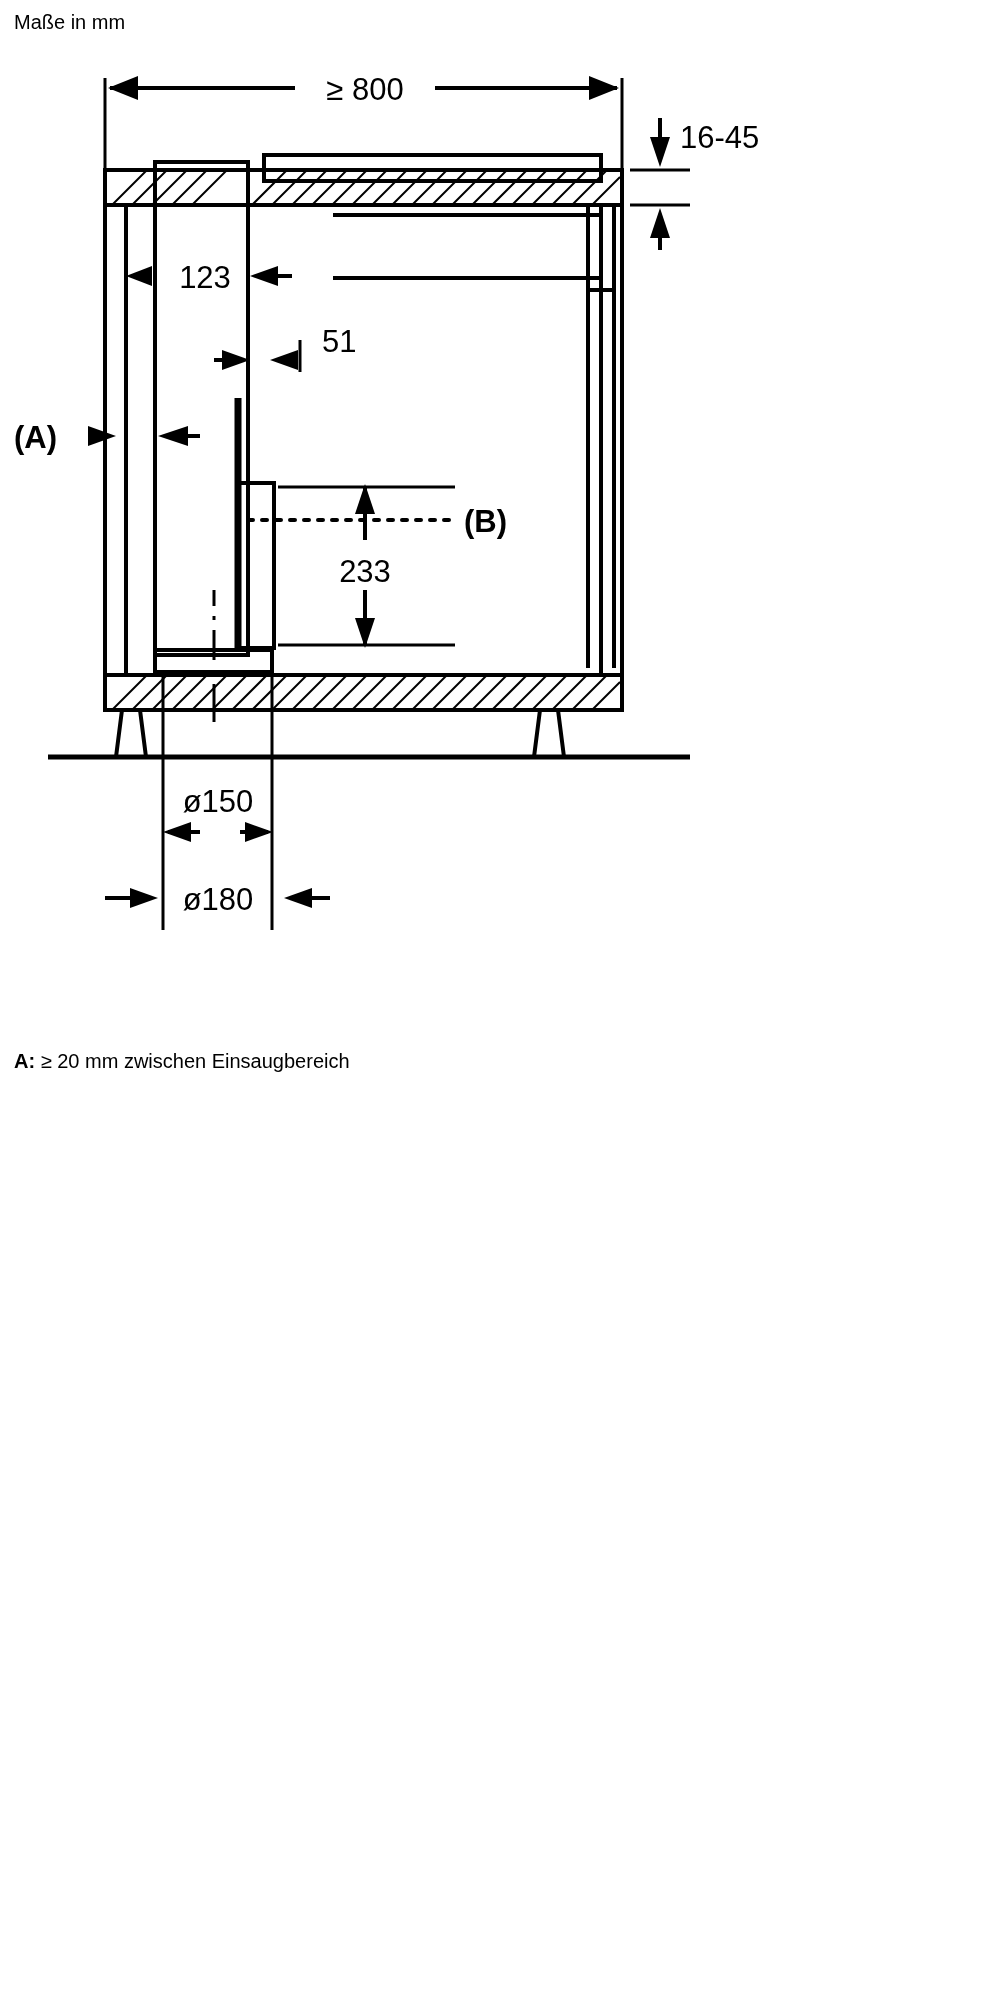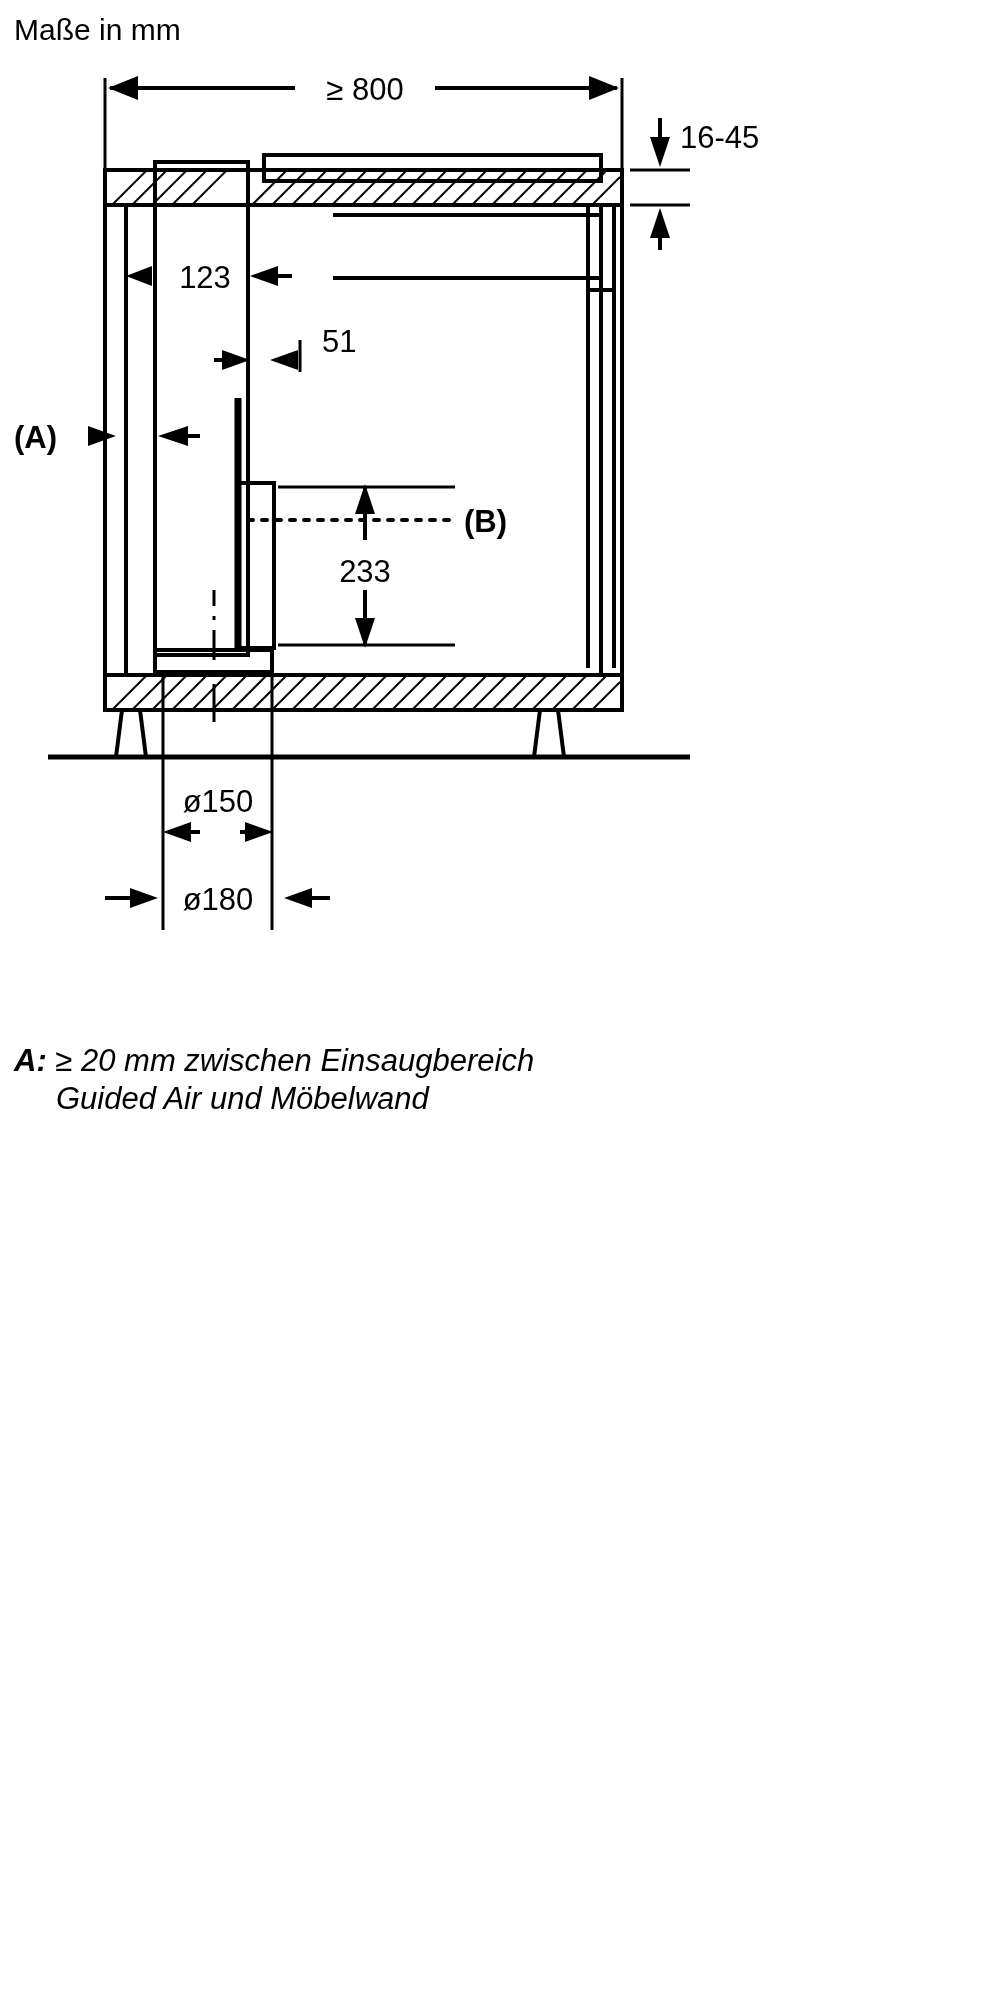--- a/index.html
+++ b/index.html
@@ -17,40 +17,39 @@
   }
   #page {
     position: absolute;
     left: 0; top: 0;
     width: 1000px;
     height: 2000px;
   }
   .title {
     position: absolute;
     left: 14px;
-    top: 12px;
-    font-size: 30px;
+    top: 4px;
+    font-size: 20px;
     line-height: 36px;
     white-space: nowrap;
   }
   svg.diagram {
     position: absolute;
     left: 0;
     top: 0;
     width: 1000px;
     height: 1000px;
   }
   .legend {
     position: absolute;
     left: 14px;
     top: 1042px;
     width: 960px;
-    font-size: 31px;
+    font-size: 20px;
     line-height: 38px;
-    font-style: italic;
   }
   .legend-row {
     display: block;
     white-space: nowrap;
   }
   .legend-key {
     font-weight: bold;
   }
   .legend-indent {
     display: inline-block;
@@ -250,16 +249,15 @@
       <polygon points="158,898 130,888 130,908" fill="#000"></polygon>
       <line x1="330" y1="898" x2="300" y2="898" stroke="#000" stroke-width="4"></line>
       <polygon points="284,898 312,888 312,908" fill="#000"></polygon>
       <text class="dimtext" x="218" y="910" text-anchor="middle">ø180</text>
     </g>
 
   </svg>
 
   <div class="legend">
     <span class="legend-row"><span class="legend-key">A:</span> <span>≥ 20 mm zwischen Einsaugbereich</span></span>
-    <span class="legend-row"><span class="legend-indent"></span><span>Guided Air und Möbelwand</span></span>
   </div>
 
 </div>
 
 </body></html>

